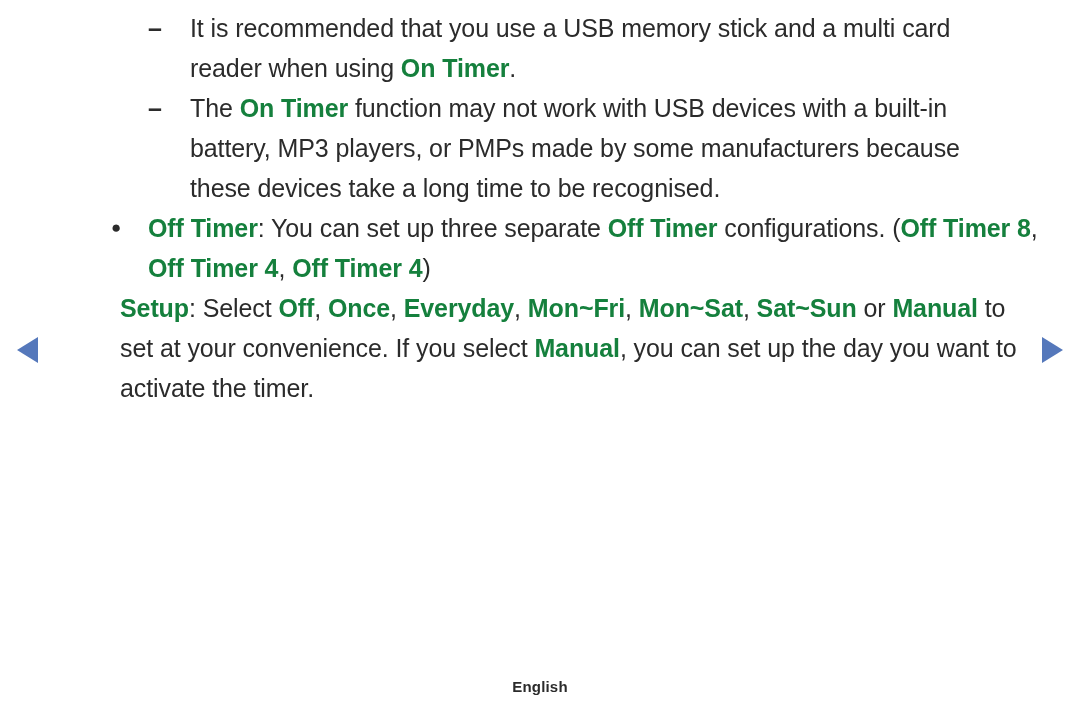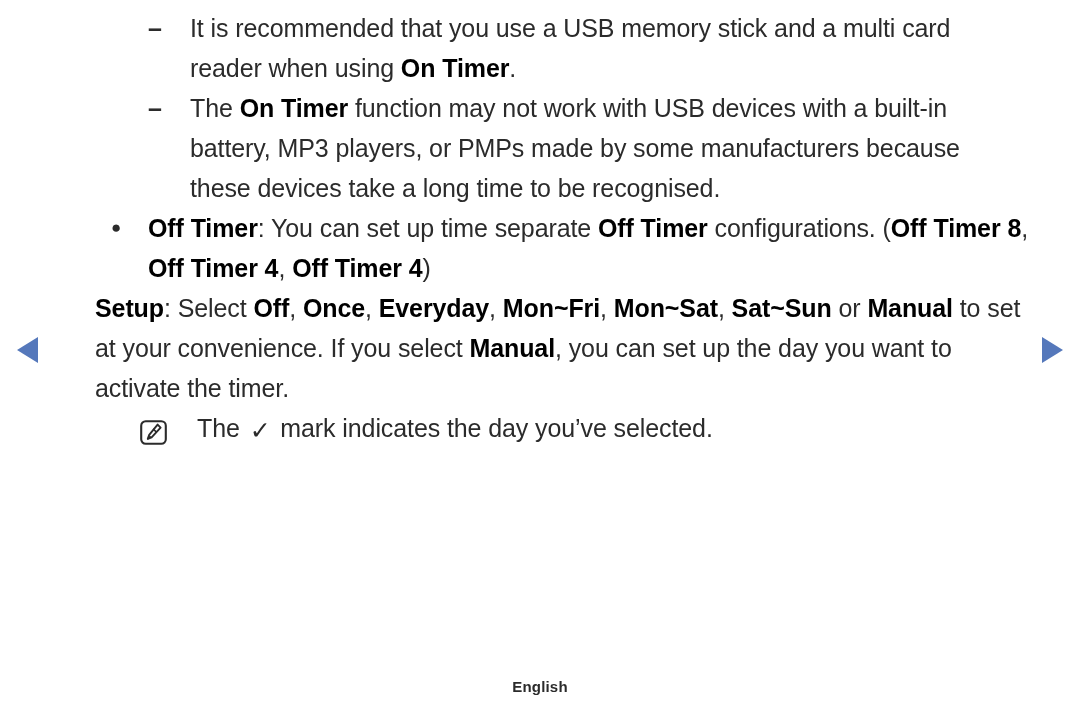--- a/index.html
+++ b/index.html
@@ -76,40 +76,39 @@
     position: absolute;
     left: 111px;
     top: 0;
     font-size: 17px;
     line-height: 40px;
     color: #2b2b2b;
   }
 
   
   .para.plain {
-    padding-left: 71px;
+    padding-left: 120px;
     padding-right: 40px;
-    margin-left: 24px;
   }
 
   
   .para.note {
     padding-left: 197px;
     padding-right: 40px;
   }
   .note-icon {
     position: absolute;
     left: 140px;
     top: 8px;
     width: 27px;
     height: 25px;
   }
 
   .b-blue {
-    color: #000000;
+    color: #15803d;
     font-weight: bold;
   }
   .tick {
     display: inline-block;
     vertical-align: -2px;
     margin: 0 3px;
   }
 
   
   .footer {
@@ -137,35 +136,24 @@
     <span>It is recommended that you use a USB memory stick and a multi card reader when using </span><span class="b-blue">On Timer</span><span>.</span>
   </div>
 
   <div class="para dash">
     <span class="marker">–</span>
     <span>The </span><span class="b-blue">On Timer</span><span> function may not work with USB devices with a built-in battery, MP3 players, or PMPs made by some manufacturers because these devices take a long time to be recognised.</span>
   </div>
 
   <div class="para bullet">
     <span class="marker">●</span>
-    <span class="b-blue">Off Timer</span><span>: You can set up time separate </span><span class="b-blue">Off Timer</span><span> configurations. (</span><span class="b-blue">Off Timer 8</span><span>, </span><span class="b-blue">Off Timer 4</span><span>, </span><span class="b-blue">Off Timer 4</span><span>)</span>
+    <span class="b-blue">Off Timer</span><span>: You can set up three separate </span><span class="b-blue">Off Timer</span><span> configurations. (</span><span class="b-blue">Off Timer 8</span><span>, </span><span class="b-blue">Off Timer 4</span><span>, </span><span class="b-blue">Off Timer 4</span><span>)</span>
   </div>
 
   <div class="para plain">
     <span class="b-blue">Setup</span><span>: Select </span><span class="b-blue">Off</span><span>, </span><span class="b-blue">Once</span><span>, </span><span class="b-blue">Everyday</span><span>, </span><span class="b-blue">Mon~Fri</span><span>, </span><span class="b-blue">Mon~Sat</span><span>, </span><span class="b-blue">Sat~Sun</span><span> or </span><span class="b-blue">Manual</span><span> to set at your convenience. If you select </span><span class="b-blue">Manual</span><span>, you can set up the day you want to activate the timer.</span>
   </div>
 
-  <div class="para note">
-    <span class="note-icon">
-      <svg width="27" height="25" viewBox="0 0 27 25" xmlns="http://www.w3.org/2000/svg">
-        <rect x="1.2" y="1.2" width="24.6" height="22.6" rx="4.5" ry="4.5" fill="none" stroke="#2b2b2b" stroke-width="2.1"></rect>
-        <path d="M17.6 4.6 L20.6 7.6 L11.6 17.4 L7.8 18.9 L9.2 14.8 Z" fill="none" stroke="#2b2b2b" stroke-width="1.9" stroke-linejoin="round"></path>
-        <path d="M7.8 18.9 L10.5 16.2" stroke="#2b2b2b" stroke-width="1.7"></path>
-        <path d="M13.2 8.9 L16.4 12.1" stroke="#2b2b2b" stroke-width="1.5"></path>
-      </svg>
-    </span>
-    <span>The </span><span class="tick">✓</span><span> mark indicates the day you’ve selected.</span>
-  </div>
 
 
 </div>
 
 <div class="footer">English</div>
 
 </body></html>

